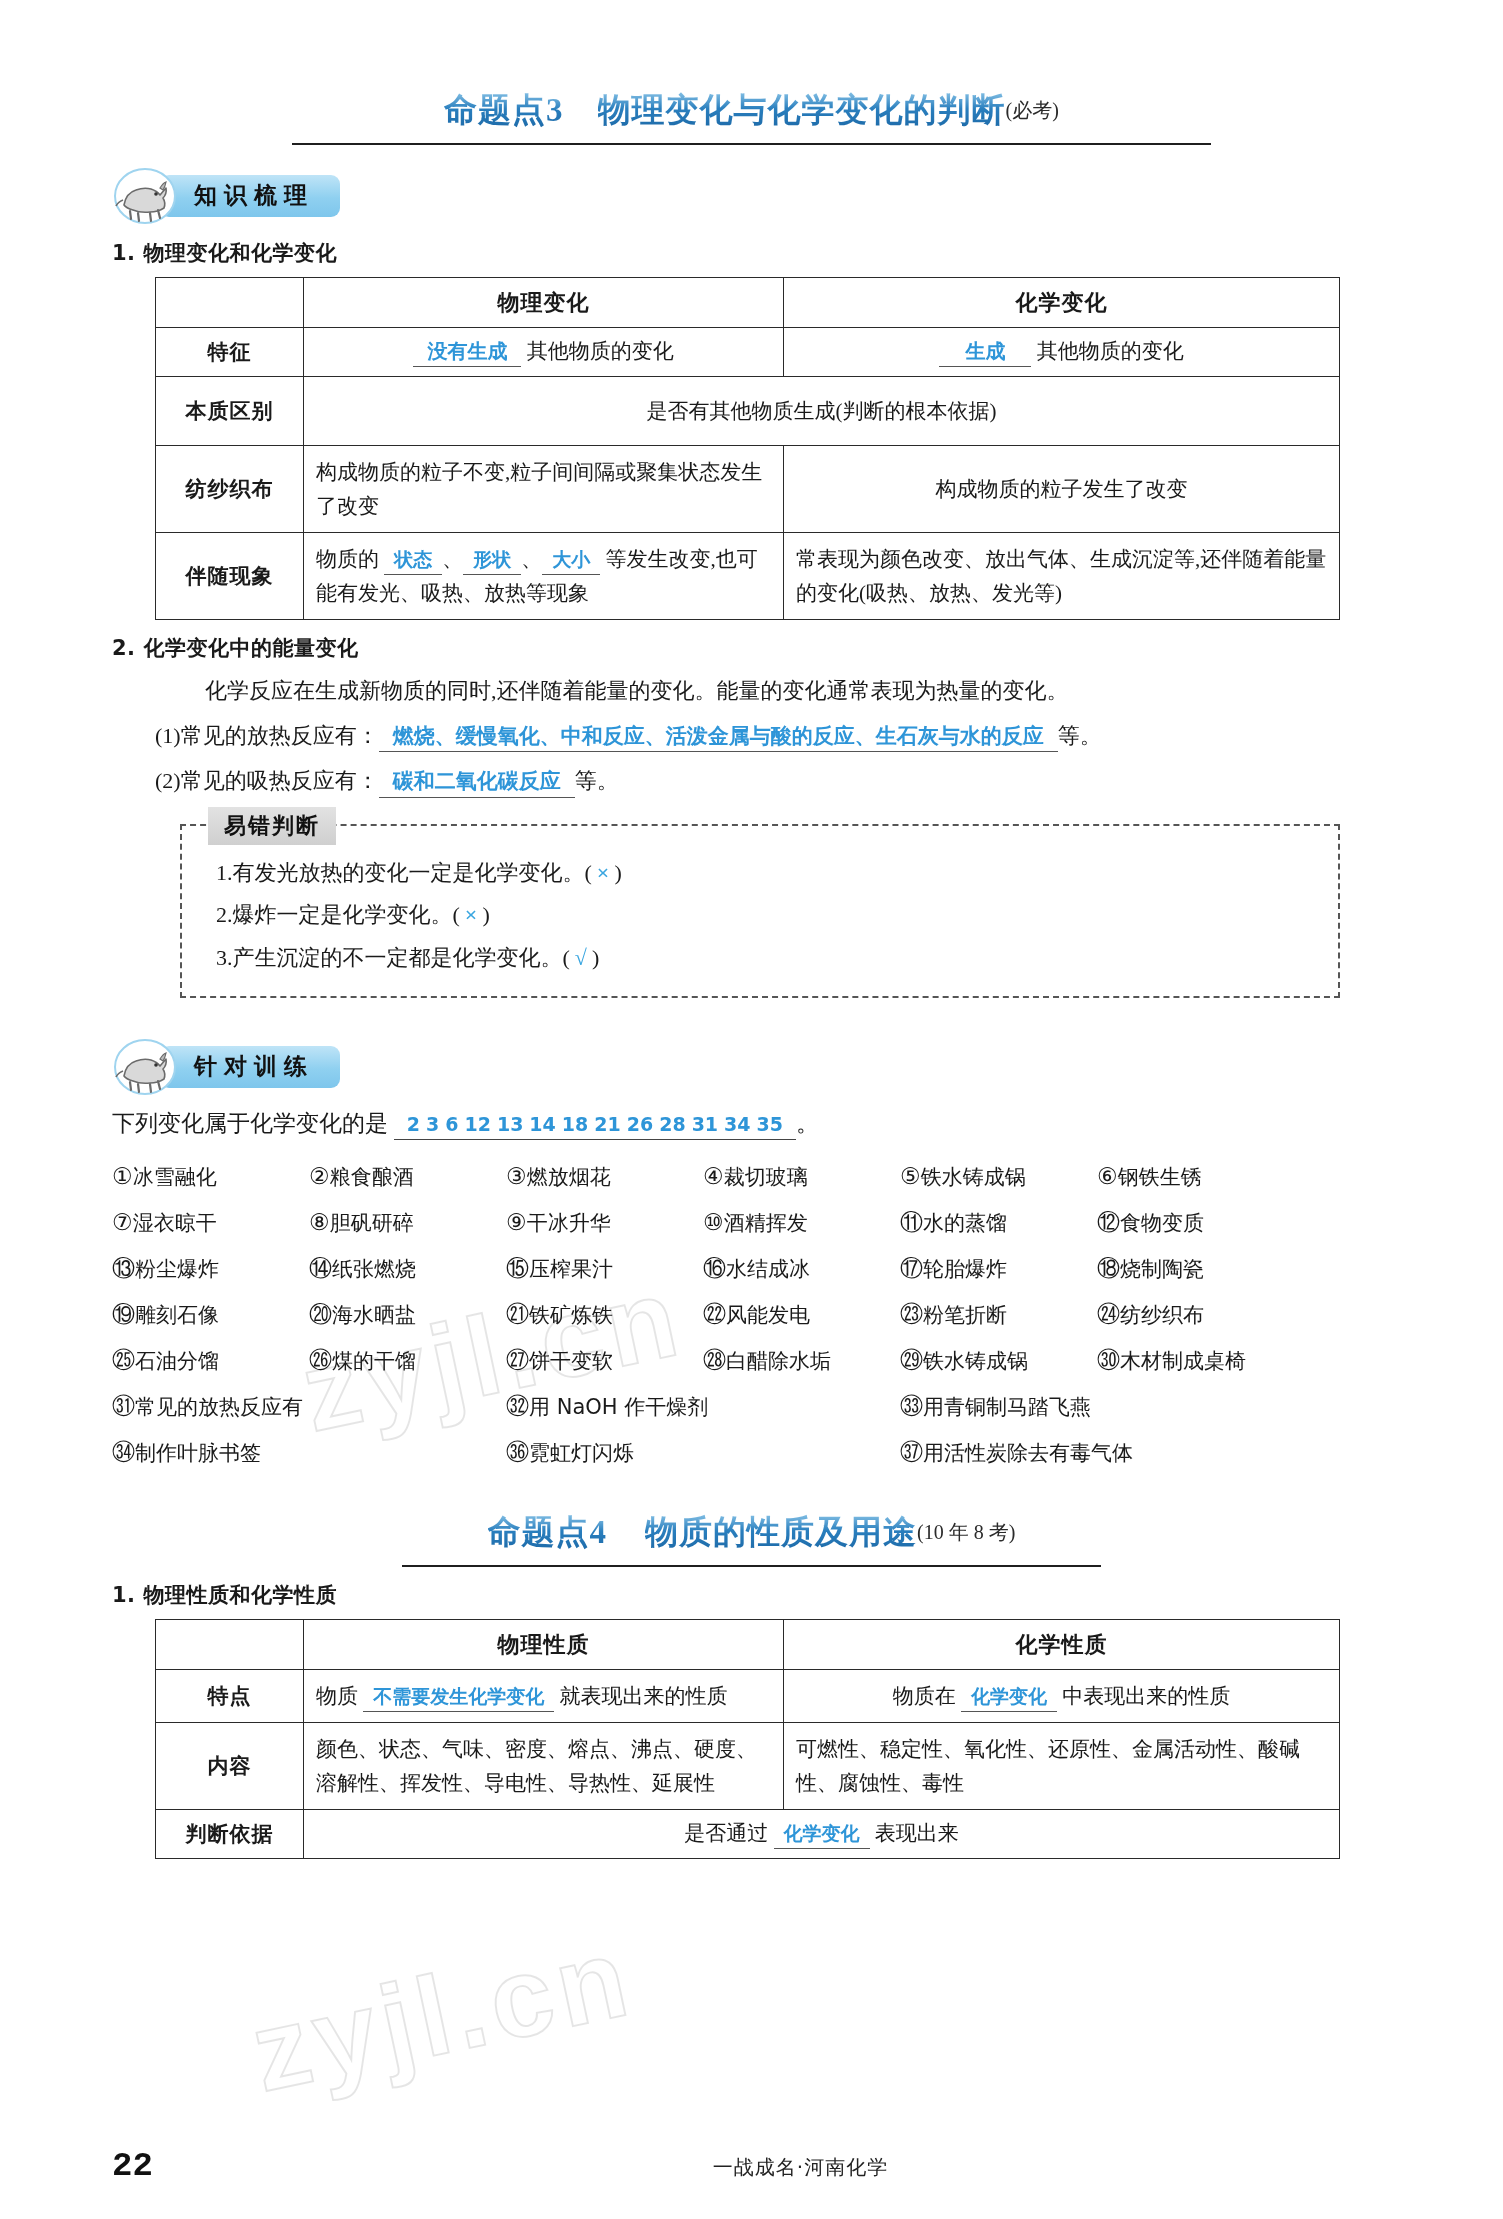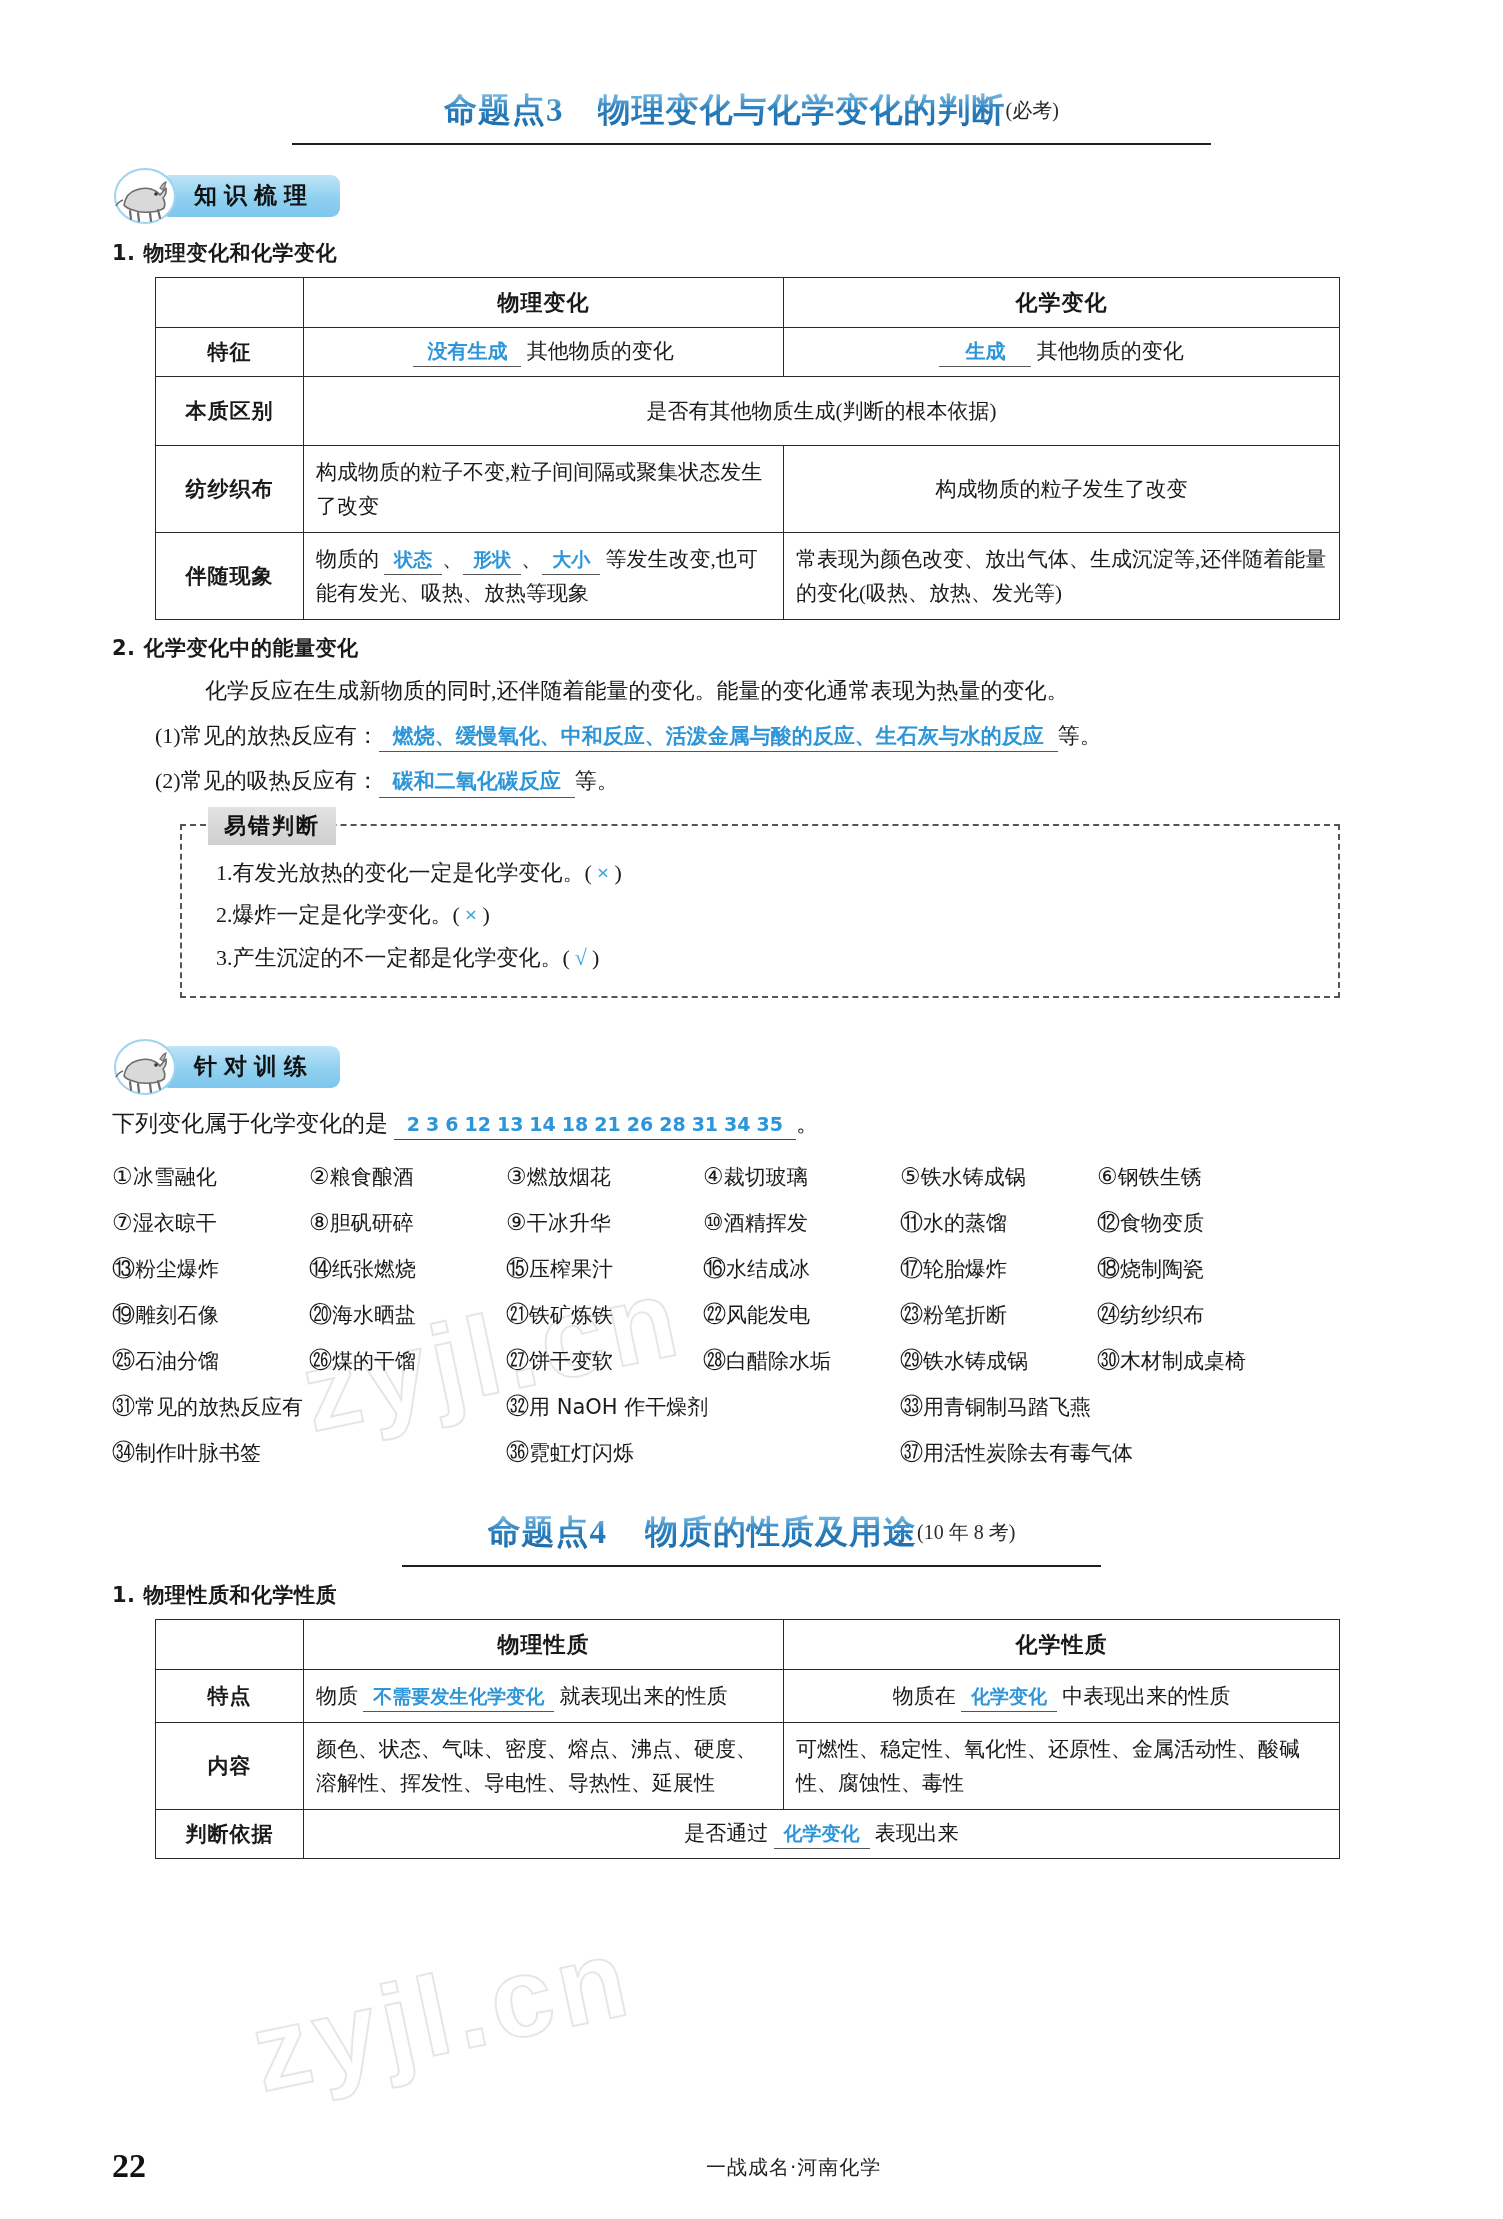--- a/index.html
+++ b/index.html
@@ -253,21 +253,21 @@
 
   
   .footer {
     position: absolute;
     left: 0; bottom: 34px;
     width: 1503px;
     display: flex;
     align-items: flex-end;
   }
   .pageno {
-    font-family: Liberation Serif, serif;
+    font-family: Liberation Mono, monospace;
     font-weight: 700;
     font-size: 34px;
     color: #111;
     margin-left: 112px;
   }
   .footnote {
     font-family: "DejaVu Sans", "Liberation Sans", sans-serif;
     font-size: 20px;
     color: #222;
     margin-left: 560px;

